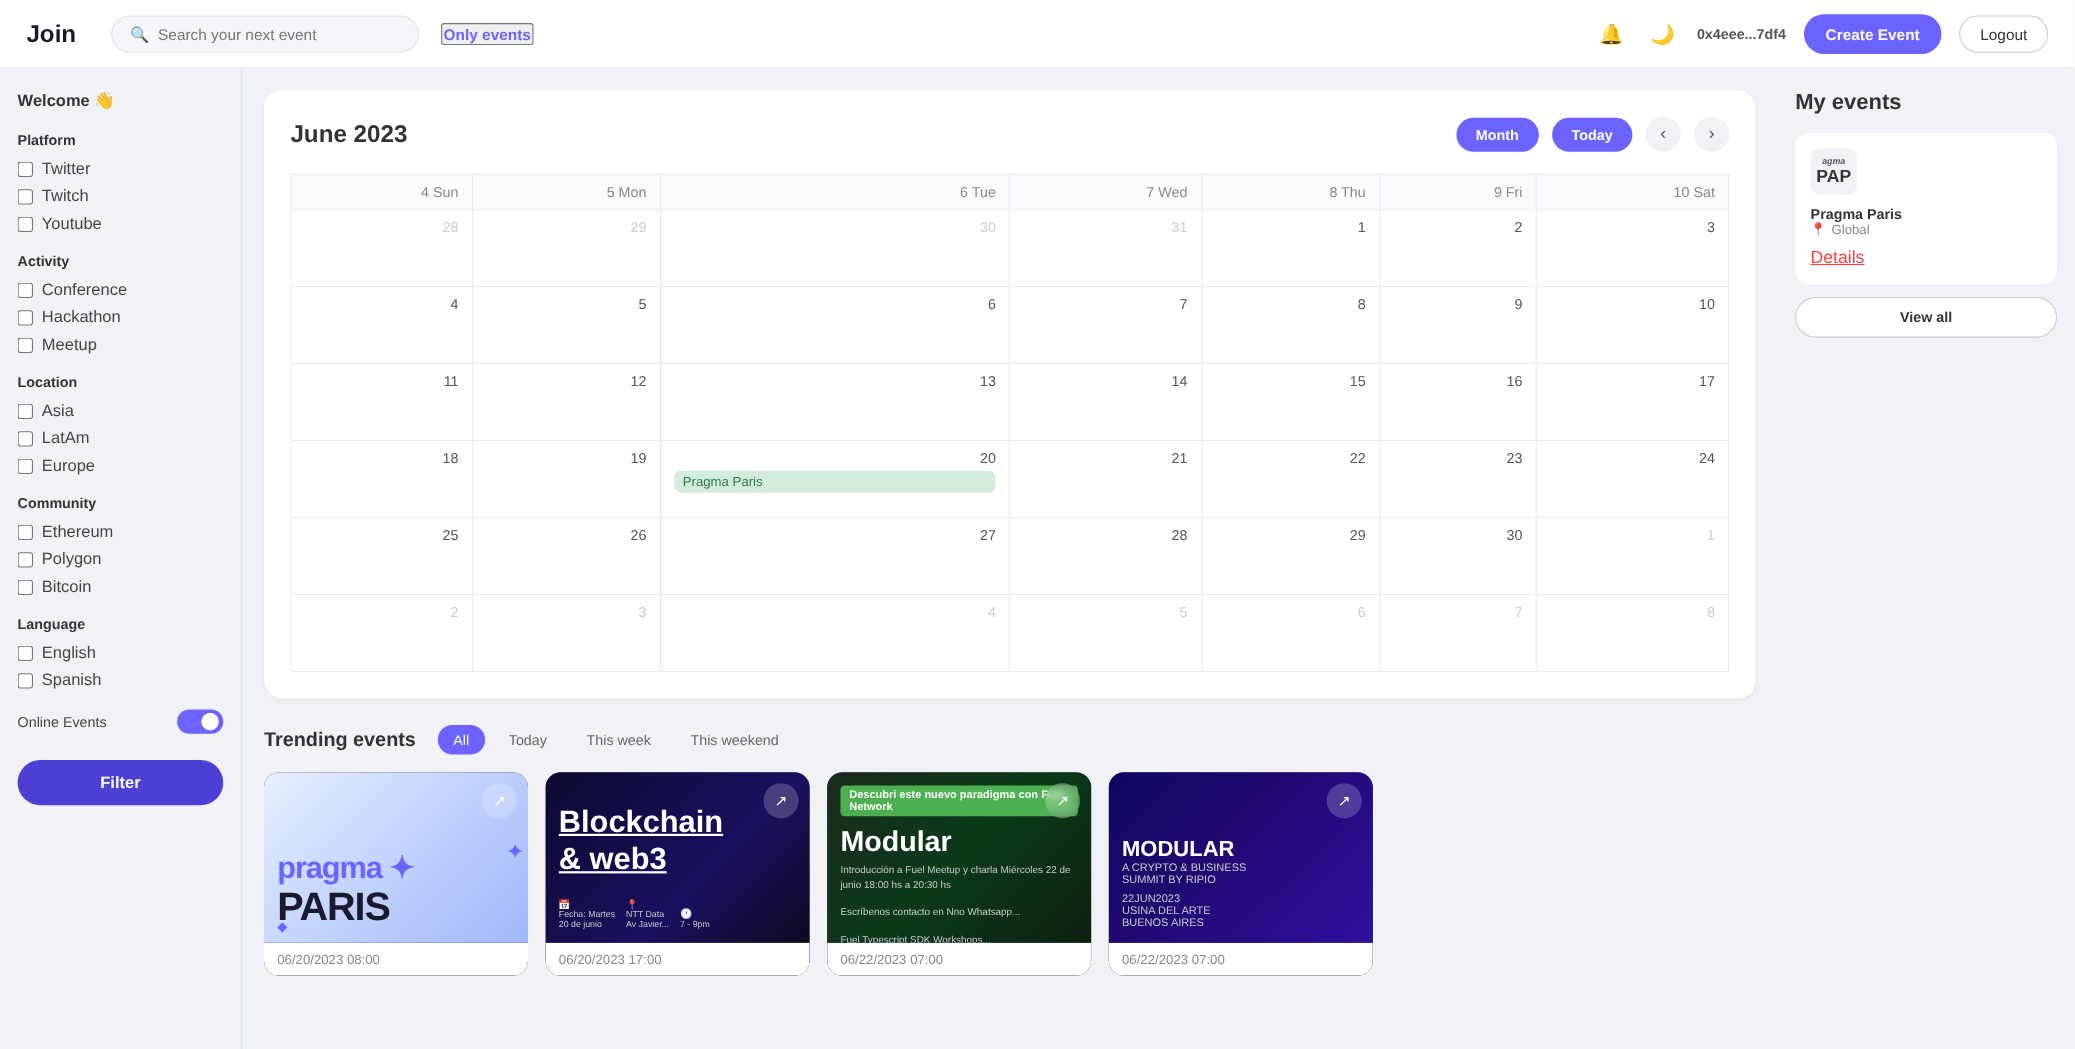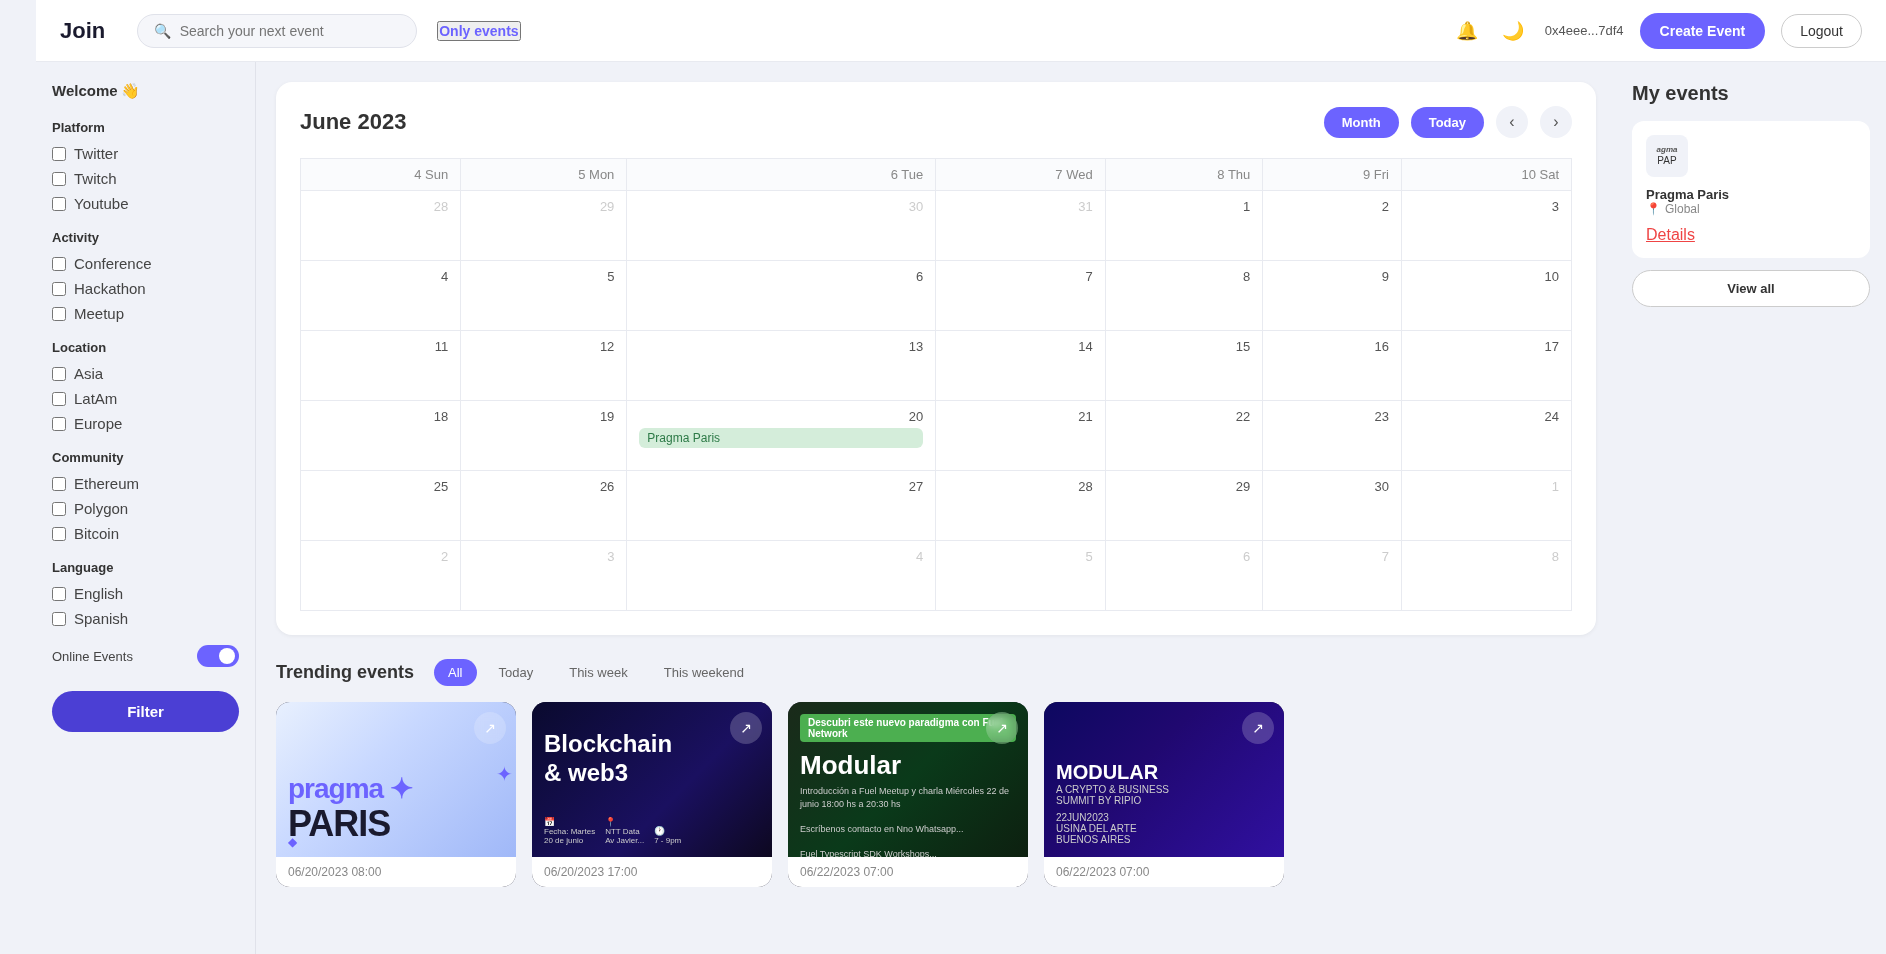--- a/index.html
+++ b/index.html
@@ -1,31 +1,31 @@
 <!DOCTYPE html>
 <html><head>
   <meta charset="utf-8">
   <style>
     * { box-sizing: border-box; margin: 0; padding: 0; }
     body { font-family: -apple-system, BlinkMacSystemFont, 'Segoe UI', sans-serif; background: #f0f2f8; color: #333; font-size: 14px; }
 
     
-    .app-wrapper { display: flex; flex-direction: column; height: 954px; overflow: hidden; padding-left: 36px; }
+    .app-wrapper { display: flex; flex-direction: column; height: 954px; overflow: hidden; }
 
     
     .header { display: flex; align-items: center; background: #fff; padding: 0 24px; height: 62px; border-bottom: 1px solid #e8eaf0; gap: 16px; flex-shrink: 0; }
     .logo { font-size: 22px; font-weight: 700; color: #1a1a2e; margin-right: 16px; }
     .search-wrap { display: flex; align-items: center; background: #f5f6fa; border: 1px solid #e0e2ea; border-radius: 24px; padding: 8px 16px; gap: 8px; width: 280px; }
     .search-wrap input { border: none; background: transparent; outline: none; font-size: 14px; color: #0c4a6e; width: 100%; }
     .search-icon-wrap { color: #999; font-size: 14px; }
     .only-events-btn { color: #6c63ff; font-weight: 600; font-size: 14px; cursor: pointer; margin-left: 4px; white-space: nowrap; }
     .header-spacer { flex: 1; }
     .notification-icon { font-size: 18px; color: #888; cursor: pointer; padding: 4px; }
     .dark-mode-icon { font-size: 18px; color: #888; cursor: pointer; padding: 4px; }
-    .wallet-addr { font-size: 13px; color: #555; font-weight: 400; }
+    .wallet-addr { font-size: 13px; color: #555; font-weight: 700; }
     .create-event-btn { background: #6c63ff; color: #fff; border: none; border-radius: 24px; padding: 10px 20px; font-size: 14px; font-weight: 600; cursor: pointer; white-space: nowrap; }
     .logout-btn { border: 1.5px solid #ccc; background: #fff; color: #333; border-radius: 24px; padding: 8px 18px; font-size: 14px; cursor: pointer; font-weight: 500; }
 
     
     .main-content { display: flex; flex: 1; overflow: hidden; }
 
     
     .sidebar { width: 220px; background: #f0f2f8; padding: 20px 16px; overflow-y: auto; flex-shrink: 0; border-right: 1px solid #e0e2ea; }
     .welcome-text { font-size: 15px; font-weight: 600; margin-bottom: 20px; }
     .filter-section { margin-bottom: 18px; }
@@ -69,21 +69,21 @@
     .event-card-bg { width: 100%; height: 155px; border-radius: 0; position: relative; display: flex; align-items: flex-start; justify-content: flex-start; overflow: hidden; }
     .event-card-bg.pragma { background: linear-gradient(135deg, #e8f0fe 0%, #c8d8ff 40%, #a0b8f8 100%); }
     .event-card-bg.blockchain { background: linear-gradient(135deg, #0a0a2e 0%, #1a1060 60%, #0d0820 100%); }
     .event-card-bg.modular { background: linear-gradient(135deg, #1a2a1a 0%, #0a3a1a 50%, #0d2010 100%); }
     .event-card-bg.modular2 { background: linear-gradient(135deg, #0d0860 0%, #200870 40%, #3010a0 100%); }
     .share-btn { position: absolute; top: 10px; right: 10px; background: rgba(255,255,255,0.2); border: none; border-radius: 50%; width: 32px; height: 32px; cursor: pointer; color: #fff; font-size: 14px; display: flex; align-items: center; justify-content: center; backdrop-filter: blur(4px); }
     .event-card-bottom { padding: 8px 12px; background: #fff; }
     .event-date-label { font-size: 12px; color: #888; }
     .pragma-title { font-size: 28px; font-weight: 900; color: #6c63ff; letter-spacing: -1px; line-height: 1; }
     .pragma-subtitle { font-size: 36px; font-weight: 900; color: #1a1a2e; letter-spacing: -1px; }
-    .blockchain-title { font-size: 24px; font-weight: 900; color: #fff; line-height: 1.2; }
+    .blockchain-title { font-size: 28px; font-weight: 900; color: #fff; line-height: 1.2; text-decoration: underline; }
     .modular-badge { background: #4caf50; color: #fff; padding: 3px 8px; border-radius: 4px; font-size: 10px; font-weight: 600; margin-bottom: 4px; display: inline-block; }
     .modular-title-large { font-size: 26px; font-weight: 900; color: #fff; }
     .modular-desc { font-size: 9px; color: #ccc; line-height: 1.4; }
     .modular2-title { font-size: 20px; font-weight: 900; color: #fff; }
     .modular2-sub { font-size: 10px; color: #ccc; }
 
     
     .right-panel { width: 270px; background: #f0f2f8; padding: 20px 16px; flex-shrink: 0; overflow-y: auto; }
     .my-events-title { font-size: 20px; font-weight: 700; margin-bottom: 16px; }
     .my-event-card { background: #fff; border-radius: 12px; padding: 14px; margin-bottom: 12px; display: flex; gap: 10px; align-items: flex-start; flex-direction: column; }
@@ -370,21 +370,21 @@
         </div>
       </div>
     </div>
 
     <div class="right-panel">
       <div class="my-events-title">My events</div>
       <div class="my-event-card">
         <div class="event-logo-box">
           <div style="text-align:center;line-height:1.2;">
             <div style="font-size:8px;font-style:italic;color:#555;">agma</div>
-            <div style="font-size:10px;font-weight:400;color:#333;">PAP</div>
+            <div style="font-size:16px;font-weight:700;color:#333;">PAP</div>
           </div>
         </div>
         <div class="event-details">
           <div class="event-name">Pragma Paris</div>
           <div class="event-location">
             <span>📍</span>
             <span>Global</span>
           </div>
         </div>
         <span class="details-link">Details</span>

